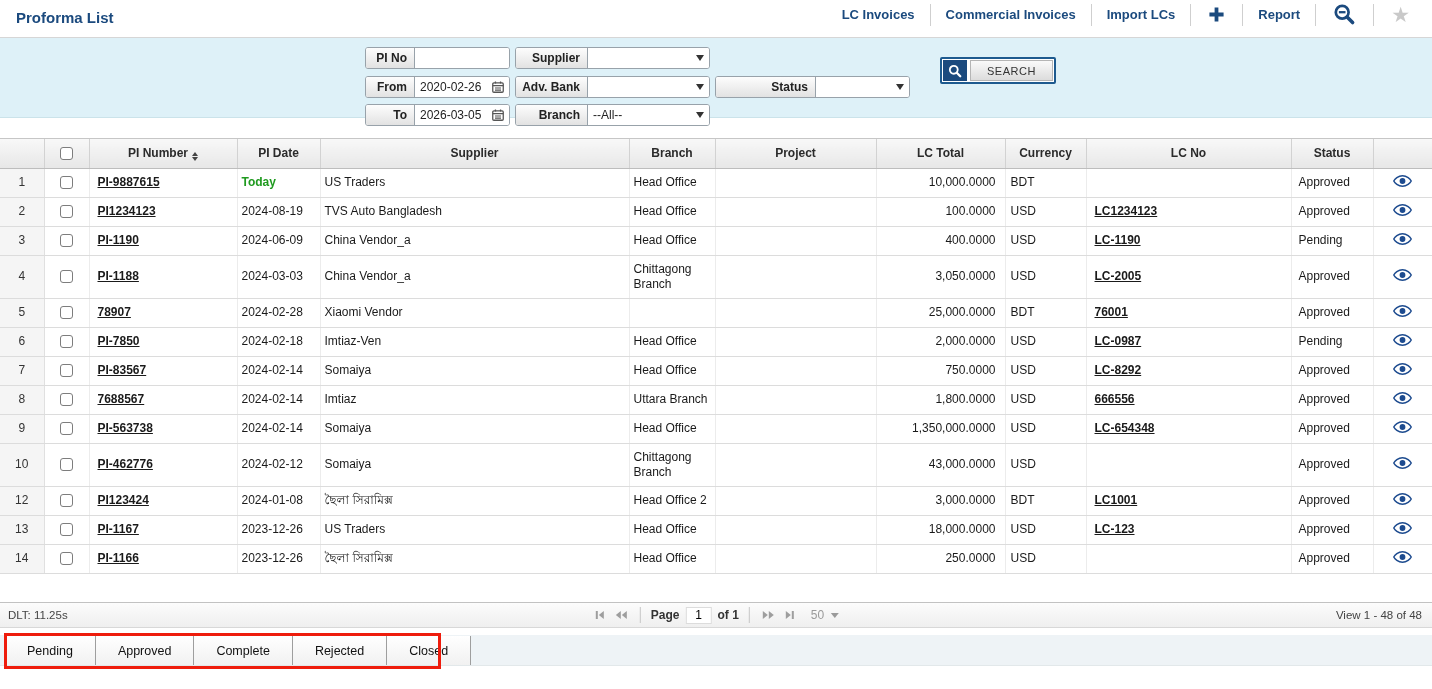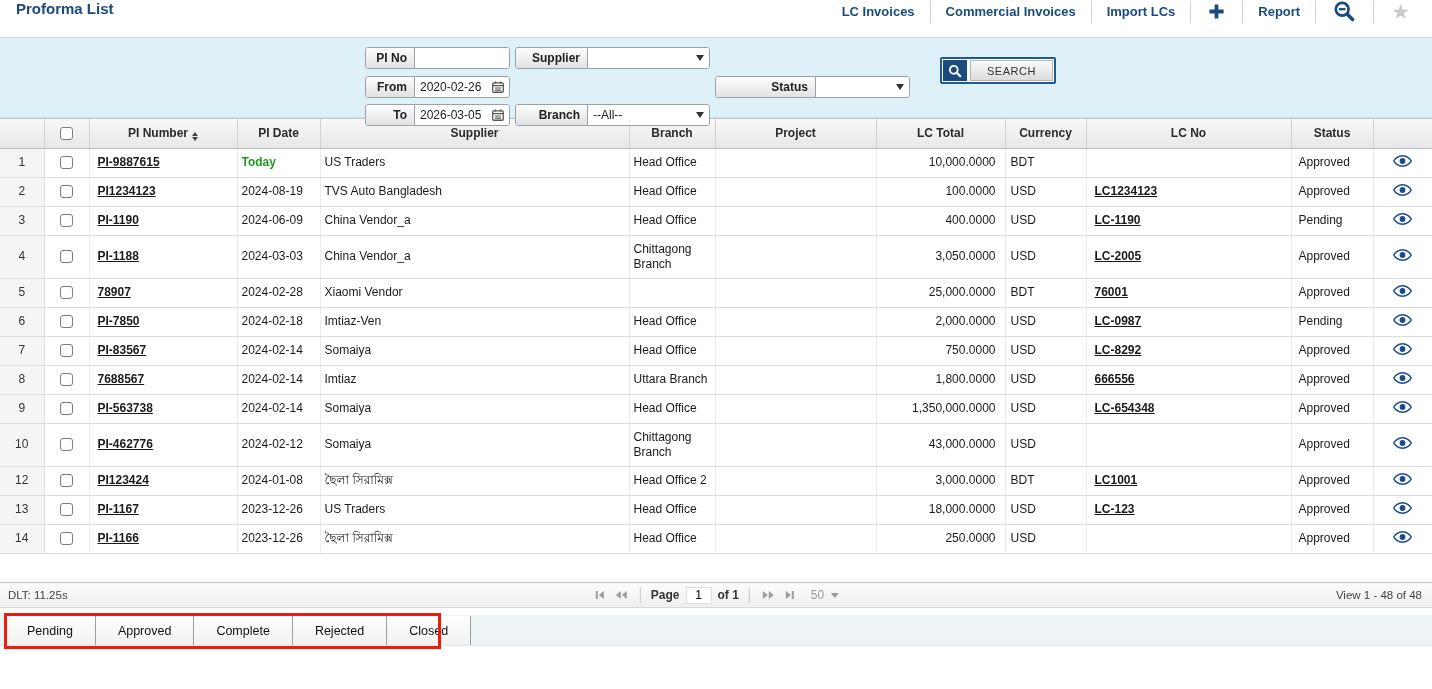--- a/index.html
+++ b/index.html
@@ -1,21 +1,21 @@
 <!DOCTYPE html>
 <html><head>
 <meta charset="utf-8">
 <style>
   * { box-sizing: border-box; margin: 0; padding: 0; }
   html,body { width: 1432px; height: 689px; background: #fff;
     font-family: "Liberation Sans", "DejaVu Sans", sans-serif; font-size: 12px; color: #222; }
 
   
   .topbar { height: 38px; background: #fff; border-bottom: 1px solid #d6d6d6;
-    display: flex; align-items: flex-start; justify-content: space-between; padding: 0 14px 11px 16px; }
+    display: flex; align-items: flex-end; justify-content: space-between; padding: 0 14px 11px 16px; }
   .page-title { color: #1b4a7e; font-size: 15px; font-weight: bold; }
   .nav { display: flex; align-items: center; }
   .navlink { color: #1b4a7e; font-size: 13px; font-weight: 600; cursor: pointer; padding: 0 6px; white-space: nowrap; }
   .navsep { width: 1px; height: 22px; background: #cfcfcf; margin: 0 9px; }
   .navbtn { display: inline-flex; align-items: center; justify-content: center; padding: 0 8px; cursor: pointer; }
   .star-glyph { color: #c9c9c9; font-size: 21px; line-height: 20px; }
 
   
   .filterbar { position: relative; height: 80px; background: #def1f8; border-bottom: 1px solid #cbe3ea; }
   .fgroup { position: absolute; display: flex; height: 22px; border: 1px solid #98a2aa; border-radius: 3px; background: #fff; overflow: hidden; }
@@ -26,21 +26,21 @@
   .dateval { flex: 1; }
   .ddval { flex: 1; white-space: nowrap; overflow: hidden; }
   .ddarrow { width: 0; height: 0; border-left: 4.5px solid transparent; border-right: 4.5px solid transparent; border-top: 6px solid #333; margin-left: 4px; }
   .searchbtn { position: absolute; left: 940px; top: 19px; height: 27px; display: flex; 
     border: 2px solid #1d5a8f; border-radius: 2px; background: #fff; padding: 1px; cursor: pointer; }
   .magbox { width: 24px; height: 21px; background: #1b4a7e; display: flex; align-items: center; justify-content: center; }
   .stext { margin-left: 3px; height: 21px; display: flex; align-items: center; padding: 0 16px;
     background: linear-gradient(#fafafa, #dcdcdc); border: 1px solid #b5b5b5; color: #333; font-size: 11px; letter-spacing: .5px; }
 
   
-  .tablewrap { height: 464px; overflow: hidden; border-top: 1px solid #c6c6c6; }
+  .tablewrap { margin-top: 20px; height: 464px; overflow: hidden; border-top: 1px solid #c6c6c6; }
   table.grid { width: 1432px; border-collapse: collapse; table-layout: fixed; }
   .grid th { height: 29px; background: linear-gradient(#f8f8f8, #e7e7e7);
     border-bottom: 1px solid #bdbdbd; border-right: 1px solid #d2d2d2;
     font-size: 12px; font-weight: bold; color: #2b2b2b; text-align: center; white-space: nowrap; }
   .grid td { border-bottom: 1px solid #dcdcdc; border-right: 1px solid #ececec;
     padding: 6px 4px; line-height: 15px; vertical-align: middle; font-size: 12px; color: #1a1a1a; overflow: hidden; }
   .grid td.c-num { background: #f5f5f5; text-align: center; color: #333; border-right: 1px solid #e0e0e0; }
   .grid td.c-cb, .grid th.h-cb { text-align: center; }
   .cb { display: inline-block; width: 13px; height: 13px; border: 1.5px solid #7d7d7d; border-radius: 3px; background: #fff; vertical-align: middle; cursor: pointer; }
   .grid td.c-pi { padding-left: 8px; }
@@ -149,20 +149,27 @@
           <line x1="4.6" y1="0.6" x2="4.6" y2="3.4" stroke="#555" stroke-width="1.7"></line>
           <line x1="11.4" y1="0.6" x2="11.4" y2="3.4" stroke="#555" stroke-width="1.7"></line>
           <line x1="4" y1="9.3" x2="12" y2="9.3" stroke="#555" stroke-width="1.5"></line>
           <line x1="4" y1="12.2" x2="12" y2="12.2" stroke="#555" stroke-width="1.5"></line>
         </svg>
     </span>
   </div>
 
   <div class="fgroup" style="left:515px; top:9px; width:195px;">
     <span class="flabel" style="width:72px;">Supplier</span>
+    <span class="ffield">
+      <span class="ddval"></span>
+      <span class="ddarrow"></span>
+    </span>
+  </div>
+  <div class="fgroup" style="left:515px; top:38px; width:195px;">
+    <span class="flabel" style="width:72px;">Adv. Bank</span>
     <span class="ffield">
       <span class="ddval"></span>
       <span class="ddarrow"></span>
     </span>
   </div>
   <div class="fgroup" style="left:515px; top:66px; width:195px;">
     <span class="flabel" style="width:72px;">Branch</span>
     <span class="ffield">
       <span class="ddval">--All--</span>
       <span class="ddarrow"></span>

